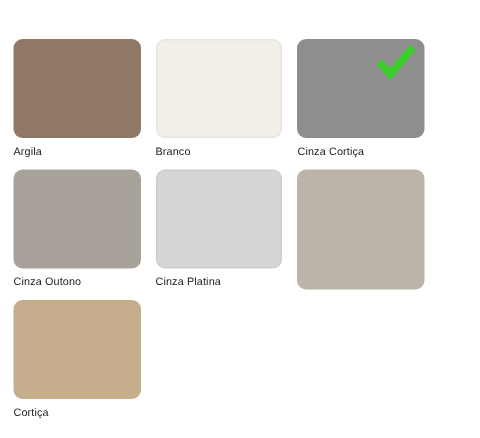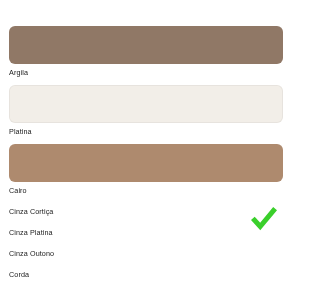--- a/index.html
+++ b/index.html
@@ -12,21 +12,21 @@
     background: #ffffff;
     font-family: "Liberation Sans", sans-serif;
     overflow: hidden;
   }
   #swatch-grid {
     box-sizing: border-box;
     width: 292px;
     height: 292px;
     padding: 26px 9px 12px 9px;
     display: grid;
-    grid-template-columns: repeat(1, 1fr);
+    grid-template-columns: repeat(3, 1fr);
     grid-template-rows: repeat(3, 1fr);
     column-gap: 10px;
     row-gap: 7px;
   }
   .swatch-cell {
     display: flex;
     flex-direction: column;
     align-items: stretch;
   }
   .swatch-chip {
@@ -58,39 +58,38 @@
 </head>
 <body>
 
 <div id="swatch-grid">
     <div class="swatch-cell">
       <div class="swatch-chip" style="background: rgb(144, 120, 102);"></div>
       <div class="swatch-label">Argila</div>
     </div>
     <div class="swatch-cell">
       <div class="swatch-chip has-border" style="background: rgb(242, 238, 232);"></div>
-      <div class="swatch-label">Platina</div>
-    </div>
-    <div class="swatch-cell">
-      <div class="swatch-chip" style="background: rgb(174, 138, 110);"></div>
-      <div class="swatch-label">Cairo</div>
+      <div class="swatch-label">Branco</div>
     </div>
     <div class="swatch-cell">
       <div class="swatch-chip" style="background: rgb(142, 142, 142);">
         <svg class="check-icon" viewBox="0 0 26 26">
           <path d="M3.5 13.2 L9.2 19.5 L22.5 3.6" fill="none" stroke="#3ACF2B" stroke-width="5" stroke-linecap="square" stroke-linejoin="miter"></path>
         </svg>
       </div>
       <div class="swatch-label">Cinza Cortiça</div>
     </div>
     <div class="swatch-cell">
+      <div class="swatch-chip" style="background: rgb(169, 162, 155);"></div>
+      <div class="swatch-label">Cinza Outono</div>
+    </div>
+    <div class="swatch-cell">
       <div class="swatch-chip has-border" style="background: rgb(214, 214, 214);"></div>
       <div class="swatch-label">Cinza Platina</div>
     </div>
     <div class="swatch-cell">
-      <div class="swatch-chip" style="background: rgb(169, 162, 155);"></div>
-      <div class="swatch-label">Cinza Outono</div>
+      <div class="swatch-chip" style="background: rgb(188, 180, 168);"></div>
     </div>
     <div class="swatch-cell">
-      <div class="swatch-chip" style="background: rgb(188, 180, 168);"></div>
-      <div class="swatch-label">Corda</div>
+      <div class="swatch-chip" style="background: rgb(198, 174, 141);"></div>
+      <div class="swatch-label">Cortiça</div>
     </div>
   </div>
 
 </body></html>

